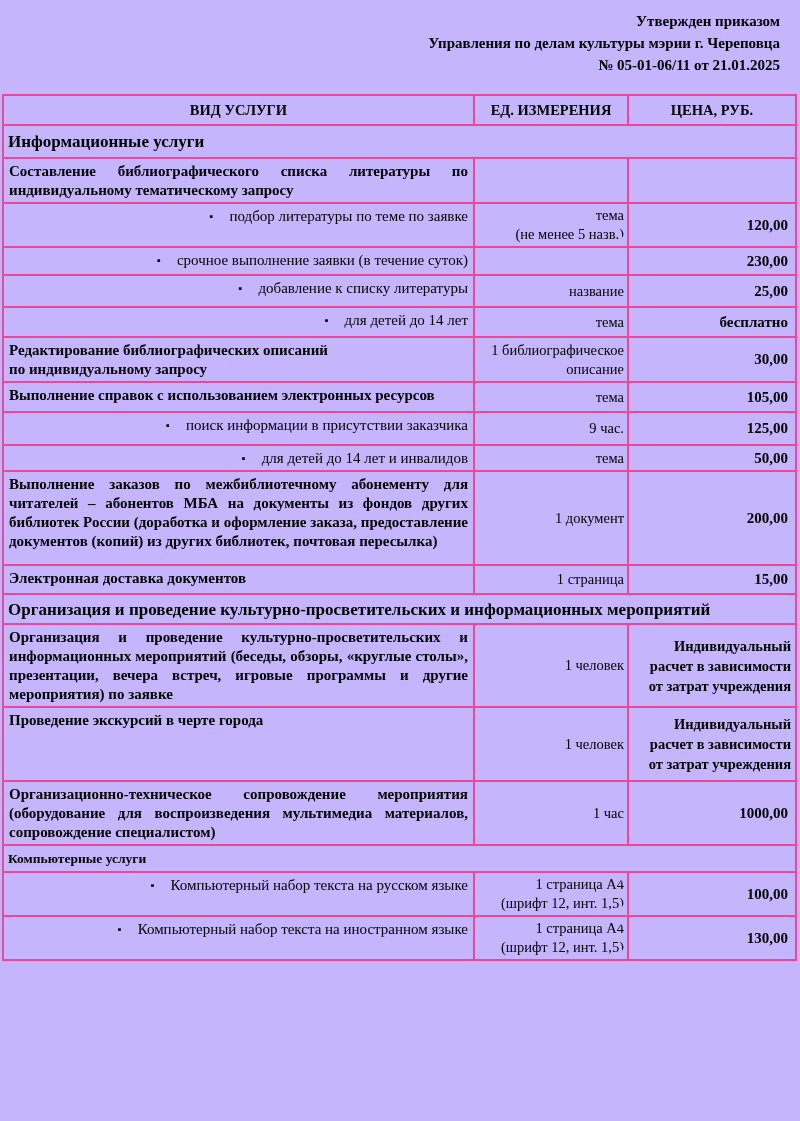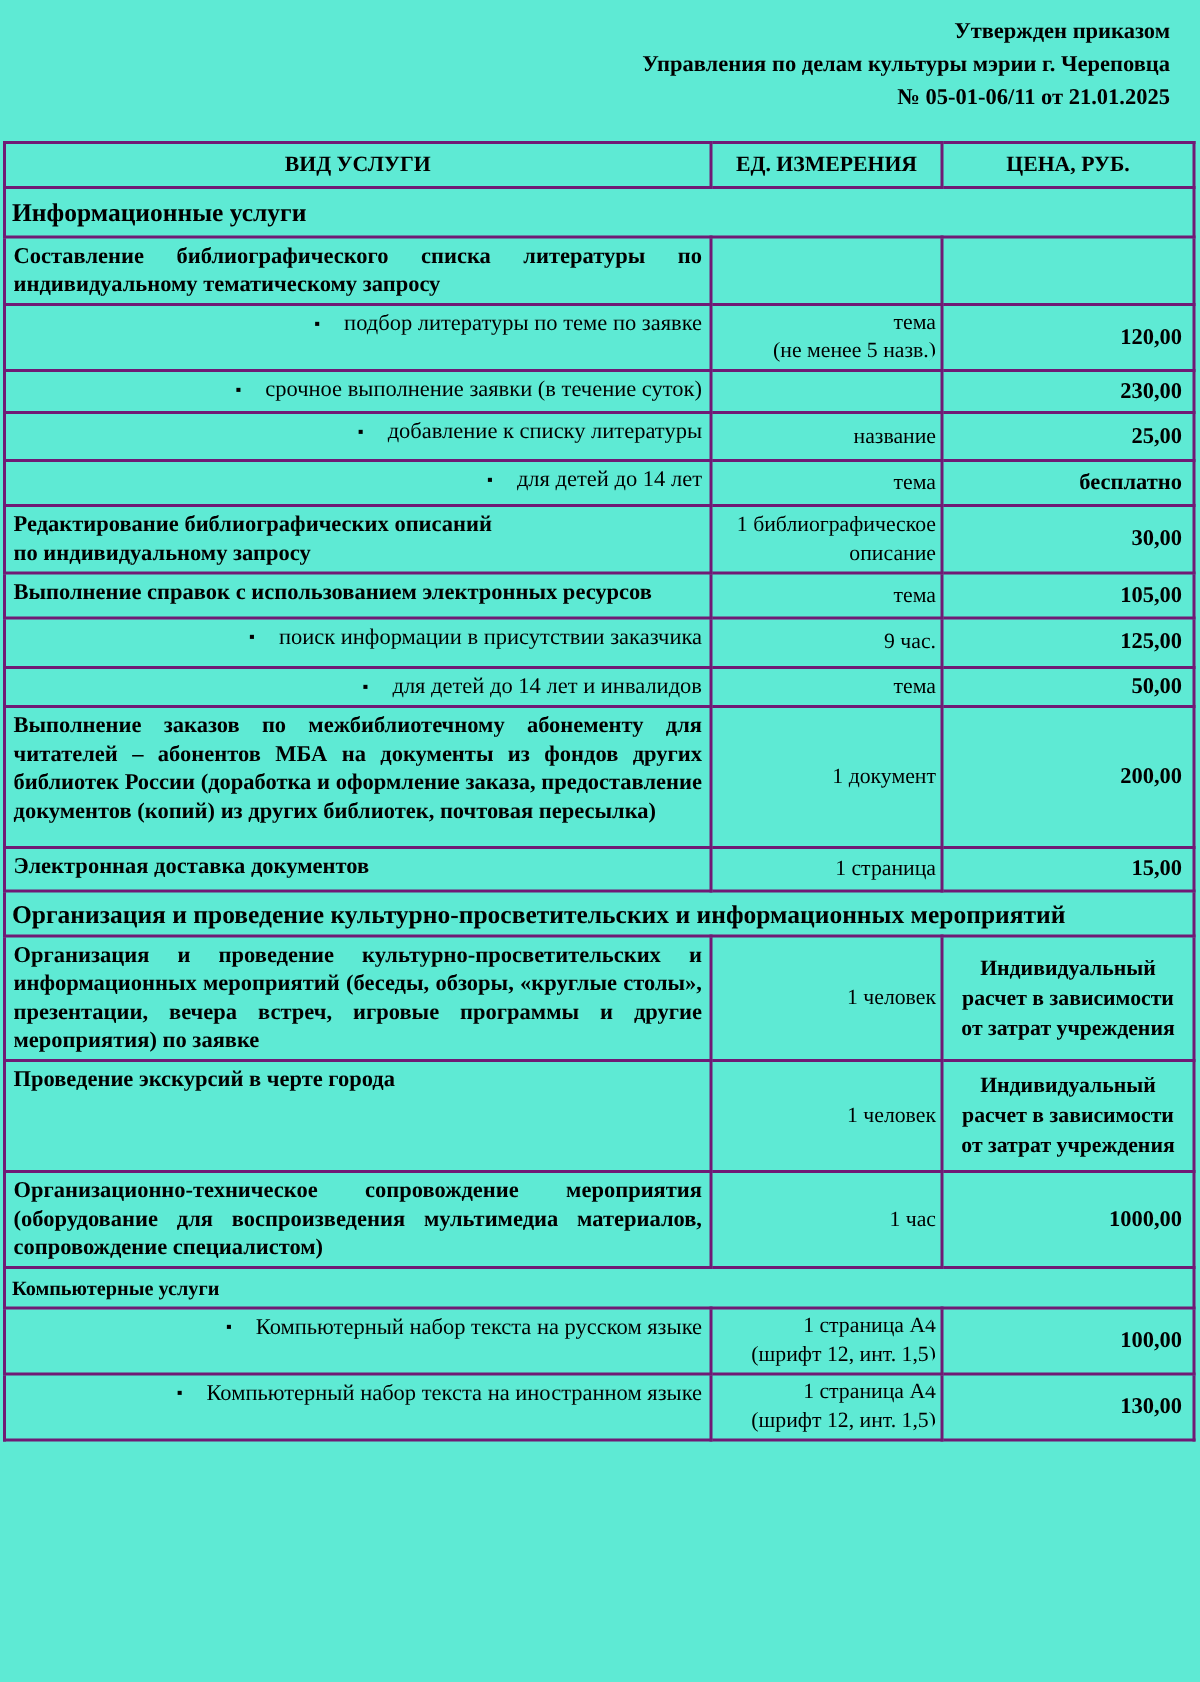--- a/index.html
+++ b/index.html
@@ -4,21 +4,21 @@
 <style>
   html, body {
     margin: 0;
     padding: 0;
     background: #ffffff;
   }
   .page {
     position: relative;
     width: 800px;
     height: 1121px;
-    background: #5eead4;
+    background: #c4b5fd;
     color: #000000;
     font-family: "Liberation Serif", "DejaVu Serif", serif;
     overflow: hidden;
     box-sizing: border-box;
     padding-top: 10px;
   }
   
   .approval {
     text-align: right;
     font-weight: bold;
@@ -40,21 +40,21 @@
     table-layout: fixed;
     width: 793px;
     margin-left: 2px;
     margin-top: 18px;
   }
   col.c-service { width: 471px; }
   col.c-unit    { width: 154px; }
   col.c-price   { width: 168px; }
 
   td, th {
-    border: 2px solid #701a75;
+    border: 2px solid #ec4899;
     font-size: 15px;
     line-height: 19px;
     white-space: pre-line;
     box-sizing: border-box;
     overflow: hidden;
   }
   th {
     font-weight: bold;
     text-align: center;
     vertical-align: middle;
@@ -85,21 +85,21 @@
     border-radius: 21px;
   }
   td.price {
     text-align: right;
     vertical-align: middle;
     font-weight: bold;
     padding: 2px 7px;
     font-size: 15px;
   }
   td.price.calc {
-    text-align: center;
+    text-align: right;
     padding: 6px 4px;
     font-size: 14.5px;
     line-height: 20px;
   }
   td.section {
     font-weight: bold;
     text-align: left;
     vertical-align: middle;
     font-size: 17px;
     padding: 3px 4px;

